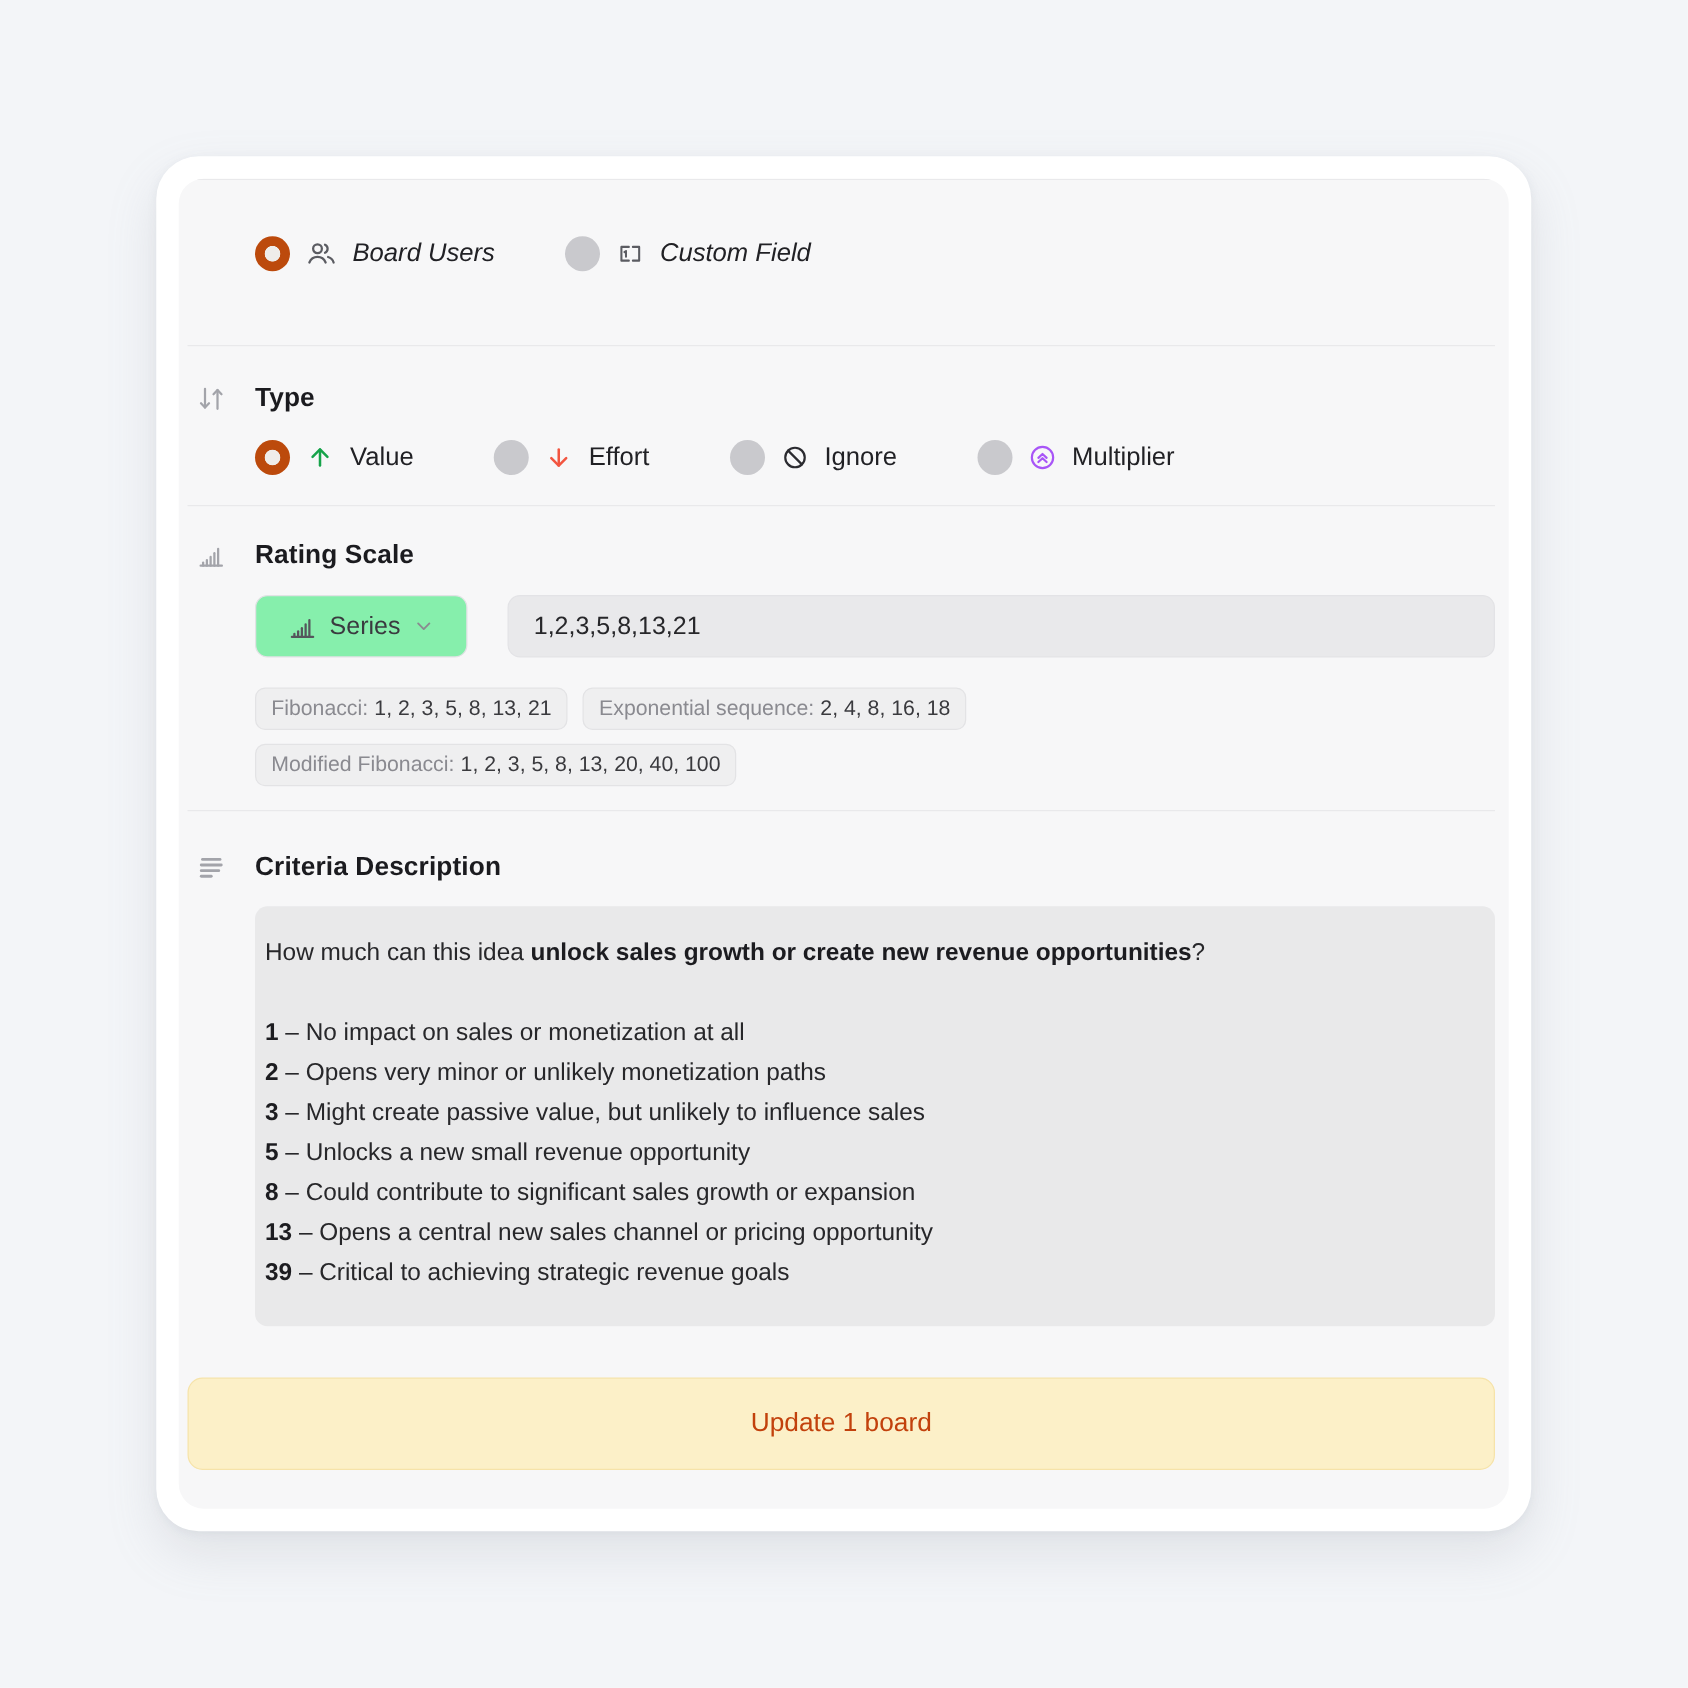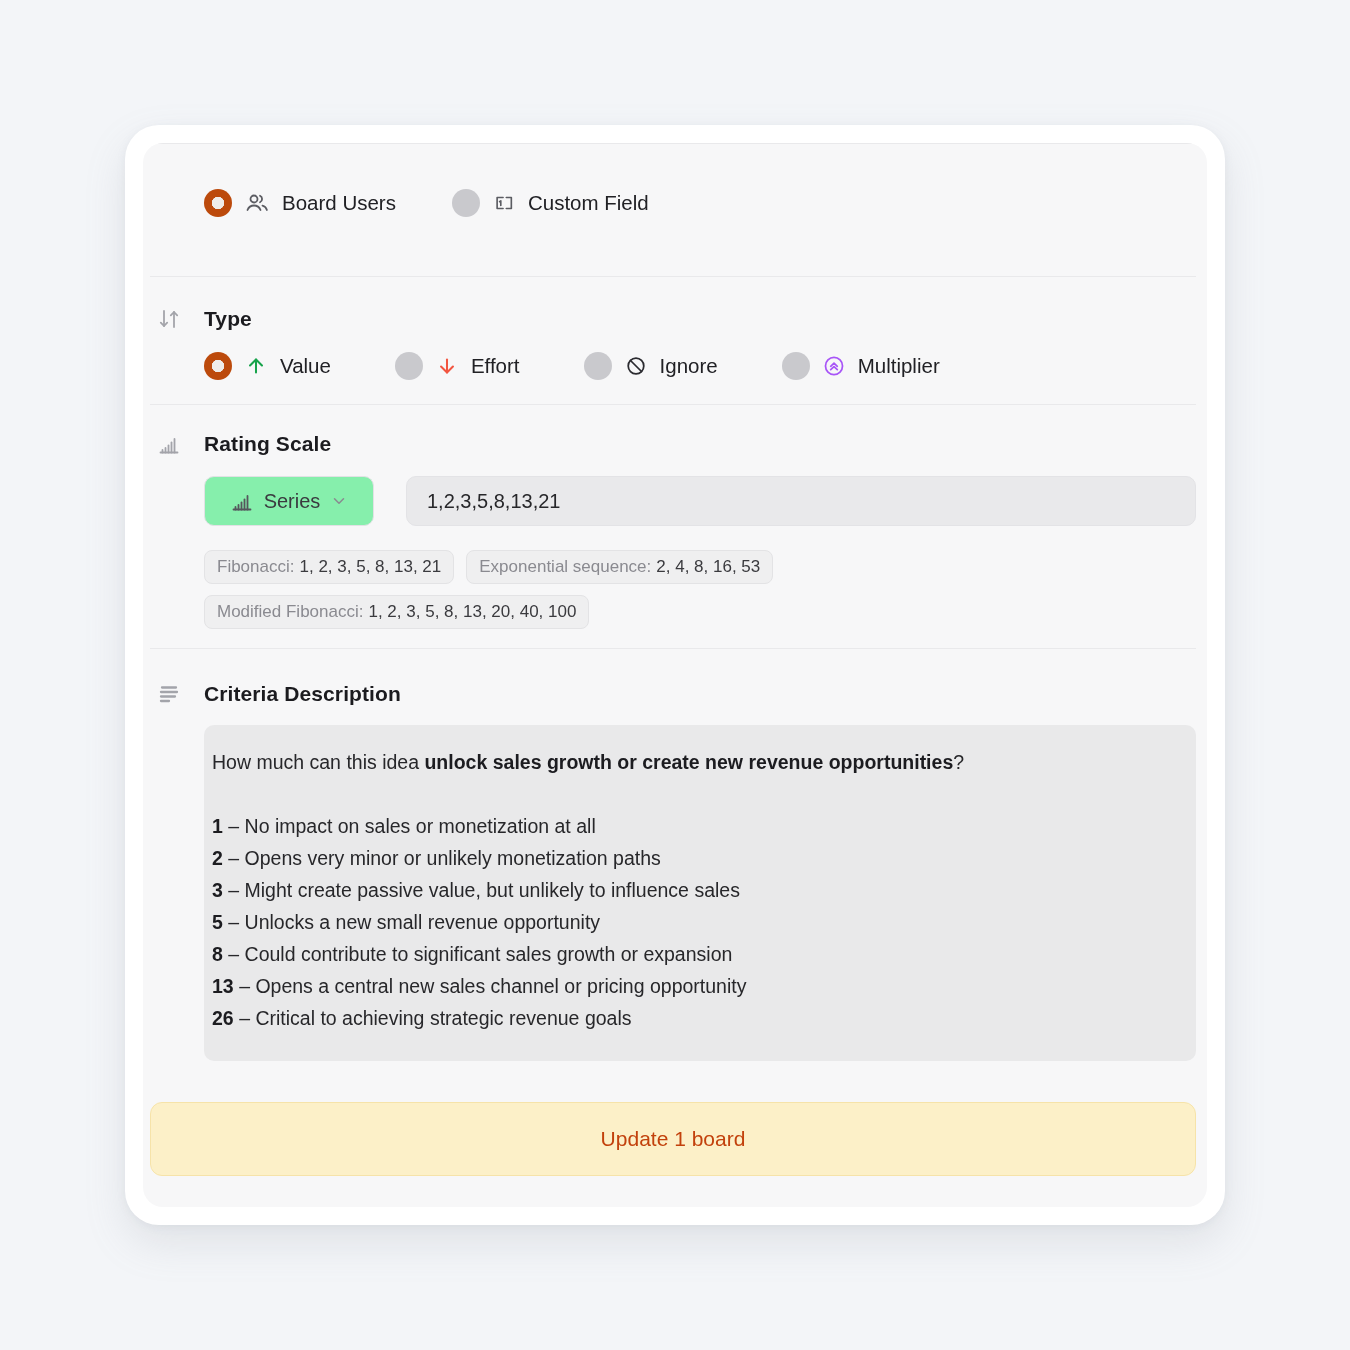--- a/index.html
+++ b/index.html
@@ -35,21 +35,21 @@
     display:flex; align-items:center; gap:23px;
     padding-left:7px; height:30px;
   }
   .section-title { font-size:21px; font-weight:700; color:#1B1B1F; letter-spacing:.1px; }
   .section-icon { width:24px; height:24px; color:#A3A4AA; flex:0 0 auto; }
   .section-icon svg { width:100%; height:100%; display:block; }
 
   .row-indent { padding-left:54px; }
 
   .radio-row { display:flex; align-items:center; margin-top:15px; height:34px; }
-  .gap-source { gap:56px; }
+  .gap-source { gap:56px;font-style:italic; }
   .gap-type { gap:64px; }
   .radio-option { display:flex; align-items:center; gap:13px; cursor:pointer; }
   .radio {
     width:28px; height:28px; border-radius:50%; flex:0 0 auto;
   }
   .radio.selected { background:radial-gradient(circle, #EFEDEA 0 6px, #BC4A0C 6.5px); }
   .radio.unselected { background:#C9C9CD; }
   .opt-icon { width:24px; height:24px; color:#5B5C62; display:flex; align-items:center; justify-content:center; }
   .opt-icon svg { width:100%; height:100%; display:block; }
   .opt-icon.small { width:22px; height:22px; }
@@ -236,21 +236,21 @@
         </button>
         <input class="scale-input" type="text" value="1,2,3,5,8,13,21" style="">
       </div>
       <div class="chips-row row-indent">
         <span class="chip">
           <span class="chip-name">Fibonacci:</span>
           <span class="chip-values">1, 2, 3, 5, 8, 13, 21</span>
         </span>
         <span class="chip">
           <span class="chip-name">Exponential sequence:</span>
-          <span class="chip-values">2, 4, 8, 16, 53</span>
+          <span class="chip-values">2, 4, 8, 16, 18</span>
         </span>
       </div>
       <div class="chips-row row-indent">
         <span class="chip">
           <span class="chip-name">Modified Fibonacci:</span>
           <span class="chip-values">1, 2, 3, 5, 8, 13, 20, 40, 100</span>
         </span>
       </div>
     </div>
 
@@ -268,21 +268,21 @@
       </div>
       <div class="row-indent">
         <div class="criteria-box">
           <div class="criteria-question"><span>How much can this idea </span><b>unlock sales growth or create new revenue opportunities</b><span>?</span></div>
           <div class="scale-line"><b>1</b> <span>– No impact on sales or monetization at all</span></div>
           <div class="scale-line"><b>2</b> <span>– Opens very minor or unlikely monetization paths</span></div>
           <div class="scale-line"><b>3</b> <span>– Might create passive value, but unlikely to influence sales</span></div>
           <div class="scale-line"><b>5</b> <span>– Unlocks a new small revenue opportunity</span></div>
           <div class="scale-line"><b>8</b> <span>– Could contribute to significant sales growth or expansion</span></div>
           <div class="scale-line"><b>13</b> <span>– Opens a central new sales channel or pricing opportunity</span></div>
-          <div class="scale-line"><b>26</b> <span>– Critical to achieving strategic revenue goals</span></div>
+          <div class="scale-line"><b>39</b> <span>– Critical to achieving strategic revenue goals</span></div>
         </div>
       </div>
     </div>
 
     <button class="update-btn">Update 1 board</button>
 
   </div>
 </div>
 
 </body></html>

